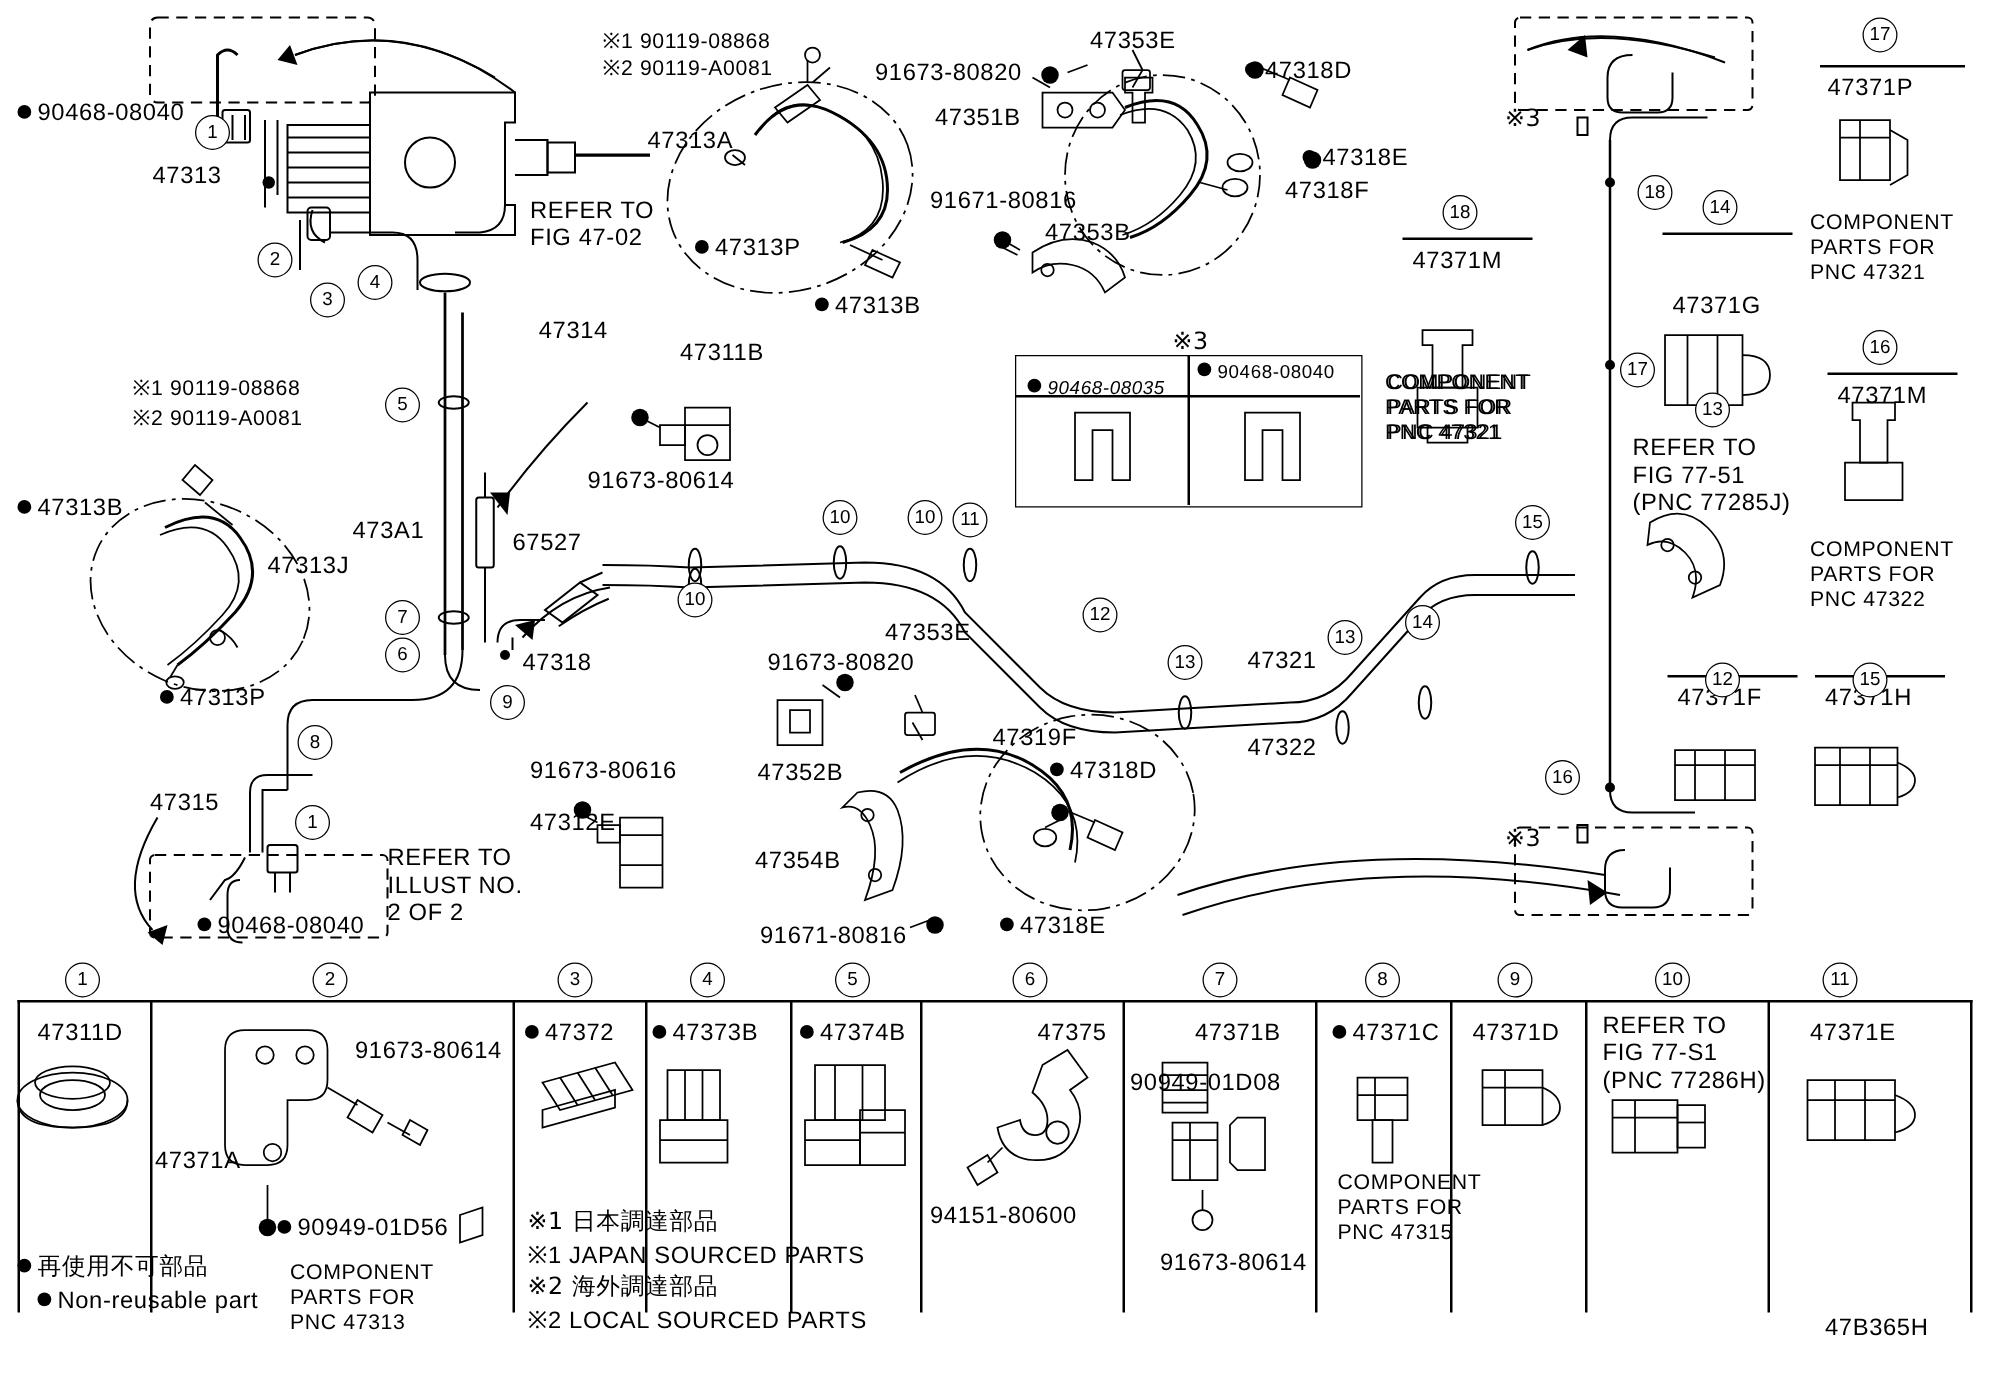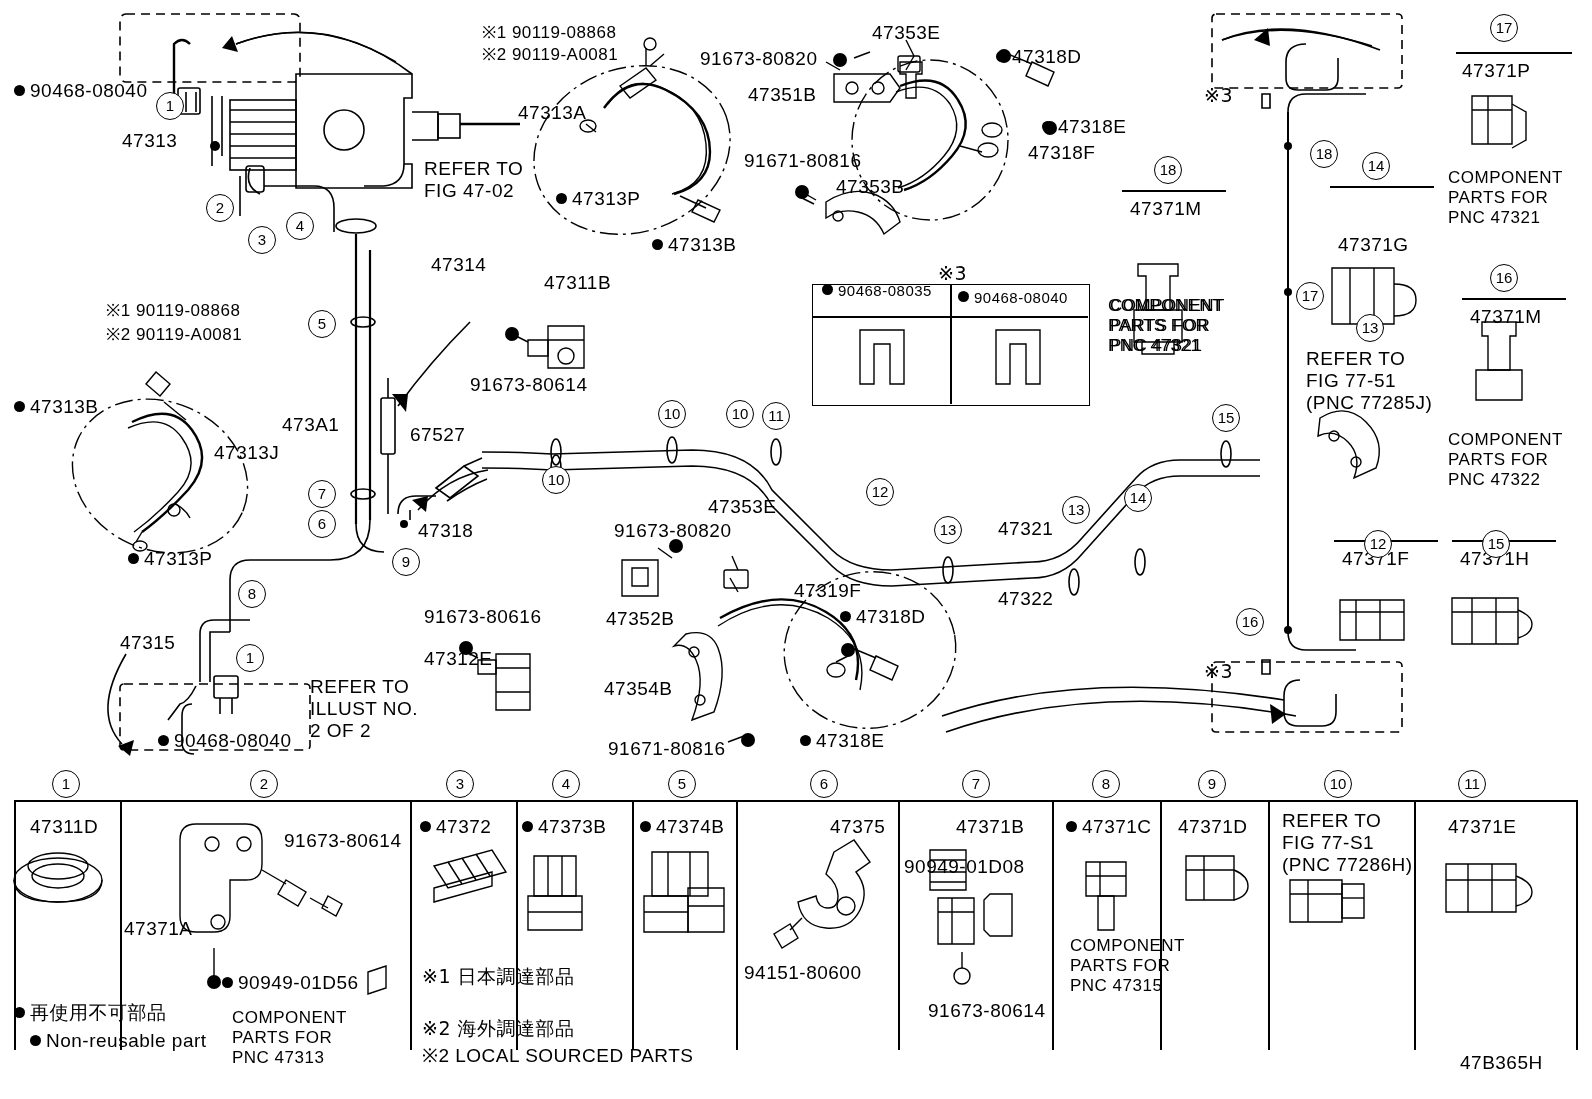--- a/index.html
+++ b/index.html
@@ -305,21 +305,21 @@
 
     <path d="M1446 864 l70 0 0 48 -70 0 z"></path>
     <path d="M1446 880 l70 0 M1468 864 l0 48 M1492 864 l0 48"></path>
     <path d="M1516 876 q16 6 16 16 q0 10 -16 14"></path>
   </g>
 </svg>
 
 <div class="box" style="left:812px;top:284px;width:276px;height:120px;"></div>
 <div style="position:absolute;left:950px;top:284px;width:1.6px;height:120px;background:#000;"></div>
 <div style="position:absolute;left:812px;top:316px;width:276px;height:1.6px;background:#000;"></div>
-<div class="lbl tiny" style="left:822px;top:282px;"><span class="dot"></span><span>90468-08035</span></div>
+<div class="lbl tiny" style="left:822px;top:302px;font-style:italic;"><span class="dot"></span><span>90468-08035</span></div>
 <div class="lbl tiny" style="left:958px;top:289px;"><span class="dot"></span><span>90468-08040</span></div>
 <svg width="1592" height="1099">
   <g fill="none" stroke="#000" stroke-width="1.4">
     <path d="M860 330 l0 54 14 0 0 -40 16 0 0 40 14 0 0 -54 z"></path>
     <path d="M996 330 l0 54 14 0 0 -40 16 0 0 40 14 0 0 -54 z"></path>
   </g>
 </svg>
 <div class="lbl small ct" style="left:1110px;top:296px;white-space:pre-line;">COMPONENT
 PARTS FOR
 PNC 47321</div>
@@ -477,18 +477,19 @@
 PNC 47315</div>
 <div class="lbl" style="left:1178px;top:816px;">47371D</div>
 <div class="lbl ct" style="left:1282px;top:810px;white-space:pre-line;">REFER TO
 FIG 77-S1
 (PNC 77286H)</div>
 <div class="lbl" style="left:1448px;top:816px;">47371E</div>
 
 <div class="lbl cjk" style="left:14px;top:1000px;"><span class="dot"></span><span>再使用不可部品</span></div>
 <div class="lbl" style="left:14px;top:1030px;margin-left:16px;"><span class="dot"></span><span>Non-reusable part</span></div>
 <div class="lbl cjk" style="left:422px;top:964px;">※1 日本調達部品</div>
+<div class="lbl" style="left:422px;top:990px;">※1 JAPAN SOURCED PARTS</div>
 <div class="lbl cjk" style="left:422px;top:1016px;">※2 海外調達部品</div>
 <div class="lbl" style="left:422px;top:1042px;">※2 LOCAL SOURCED PARTS</div>
 
 <div class="lbl" style="left:1460px;top:1052px;">47B365H</div>
 
 </div>
 
 </body></html>

